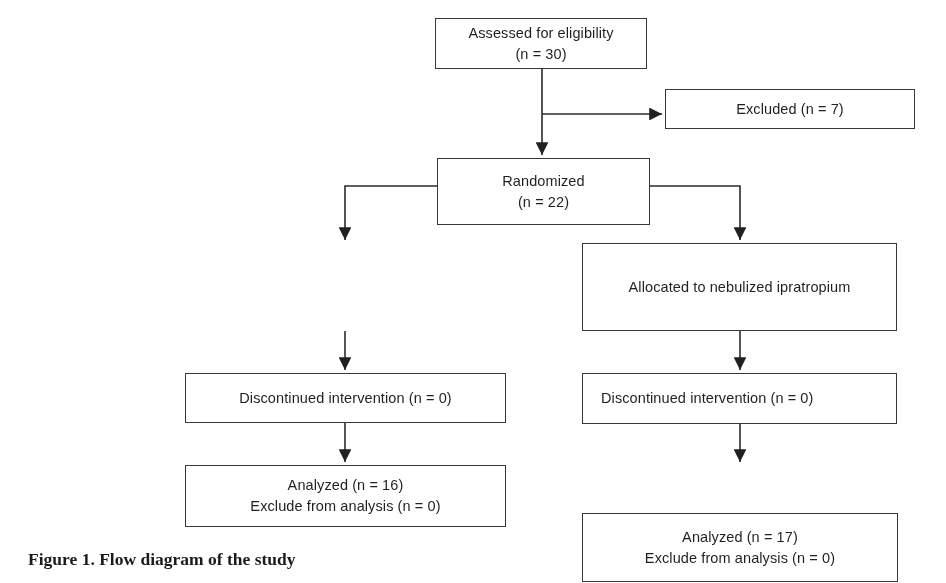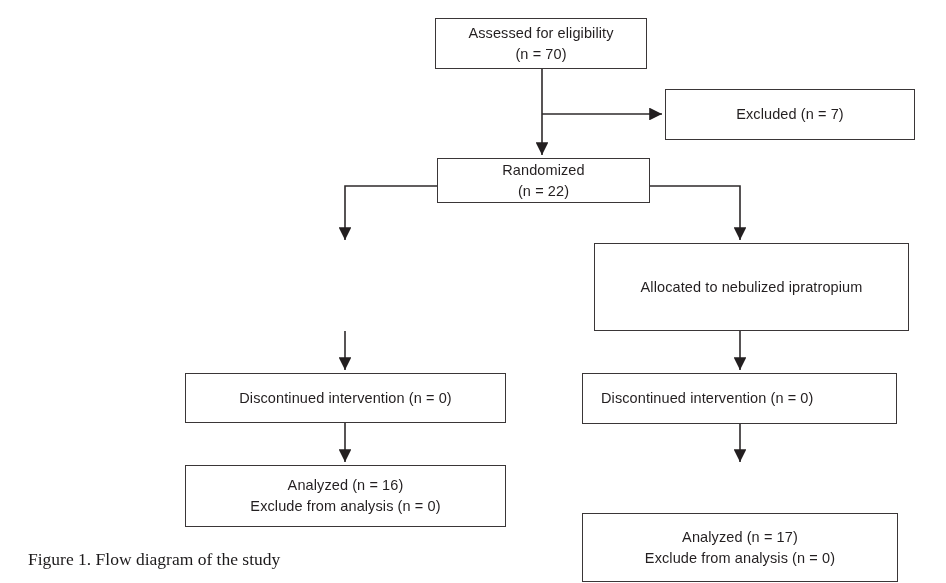--- a/index.html
+++ b/index.html
@@ -36,35 +36,35 @@
     line-height: 1.42;
     letter-spacing: 0.1px;
   }
   .box .line { white-space: nowrap; }
   sub.chem {
     font-size: 0.62em;
     vertical-align: -0.3em;
     line-height: 0;
   }
   #assessed-box   { left: 435px; top: 18px;  width: 212px; height: 51px; }
-  #excluded-box   { left: 665px; top: 89px;  width: 250px; height: 51px; }
-  #randomized-box { left: 437px; top: 158px; width: 213px; height: 45px; }
+  #excluded-box   { left: 665px; top: 89px;  width: 250px; height: 40px; }
+  #randomized-box { left: 437px; top: 158px; width: 213px; height: 67px; }
   #alloc-left-box  { left: 185px; top: 243px; width: 321px; height: 88px; }
-  #alloc-right-box { left: 594px; top: 243px; width: 315px; height: 88px; }
+  #alloc-right-box { left: 582px; top: 243px; width: 315px; height: 88px; }
   #disc-left-box   { left: 185px; top: 373px; width: 321px; height: 50px; }
   #disc-right-box  { left: 582px; top: 373px; width: 315px; height: 51px;
                      align-items: flex-start; text-align: left; padding-left: 18px; }
   #analyzed-left-box  { left: 185px; top: 465px; width: 321px; height: 62px; }
   #analyzed-right-box { left: 582px; top: 465px; width: 316px; height: 69px; margin-top: 48px; }
   .caption {
     position: absolute;
     left: 28px;
     top: 549px;
     font-family: "Liberation Serif", "DejaVu Serif", serif;
-    font-weight: normal;
+    font-weight: bold;
     font-size: 17.5px;
     color: #1c1a1b;
     white-space: nowrap;
   }
 </style>
 </head>
 <body>
 
 <div class="stage">
 
@@ -81,21 +81,21 @@
       <path d="M650,186 L740,186 L740,240" marker-end="url(#arrow)"></path>
       <path d="M345,331 L345,370" marker-end="url(#arrow)"></path>
       <path d="M740,331 L740,370" marker-end="url(#arrow)"></path>
       <path d="M345,423 L345,462" marker-end="url(#arrow)"></path>
       <path d="M740,424 L740,462" marker-end="url(#arrow)"></path>
     </g>
   </svg>
 
   <div class="box" id="assessed-box">
     <div class="line">Assessed for eligibility</div>
-    <div class="line">(n = 70)</div>
+    <div class="line">(n = 30)</div>
   </div>
 
   <div class="box" id="excluded-box">
     <div class="line">Excluded (n = 7)</div>
   </div>
 
   <div class="box" id="randomized-box">
     <div class="line">Randomized</div>
     <div class="line">(n = 22)</div>
   </div>

